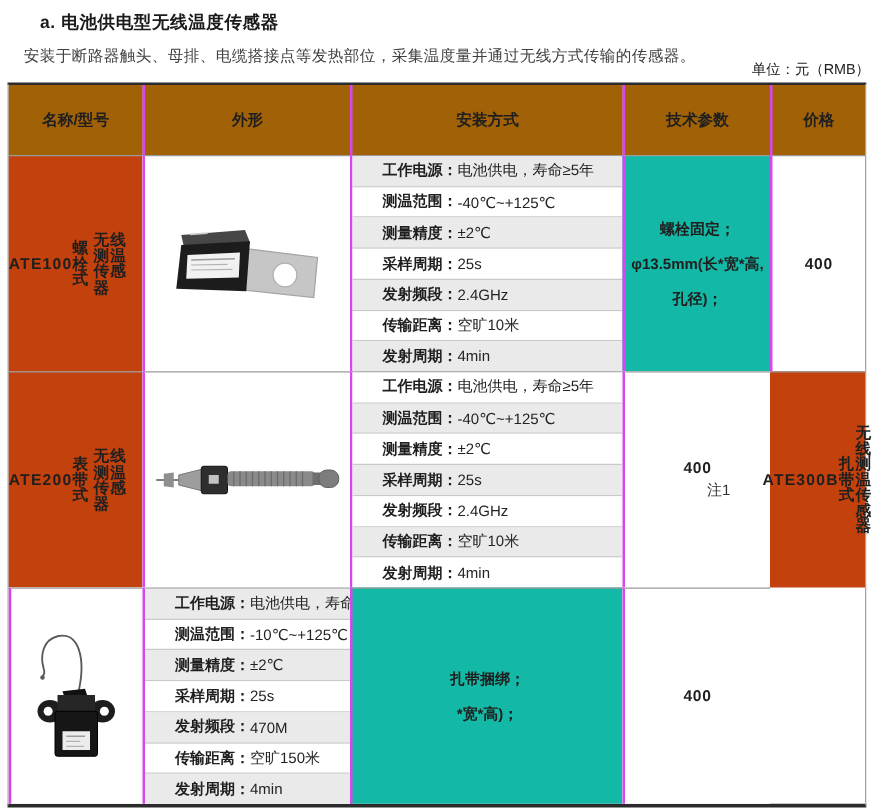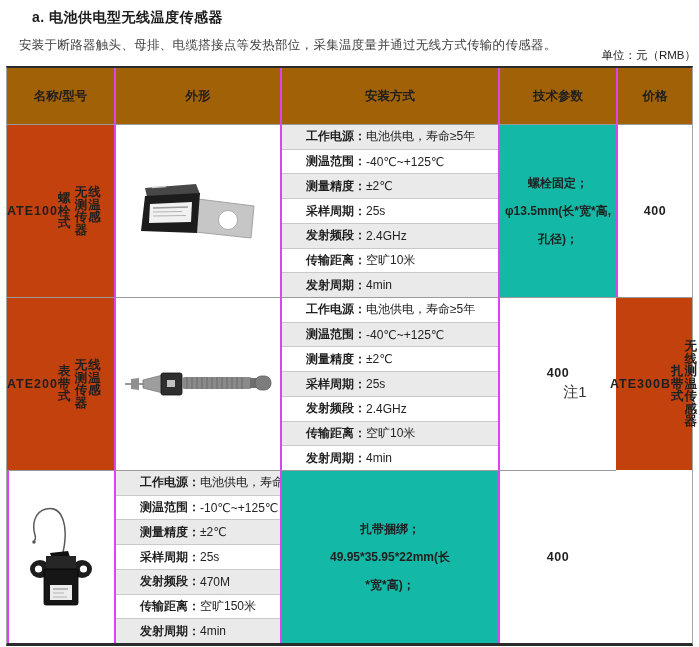--- a/index.html
+++ b/index.html
@@ -31,21 +31,21 @@
   .prow:last-child { border-bottom:none; }
   .prow.g { background:#eaeaea; }
   .plabel { font-weight:bold; color:#1f1f1f; white-space:pre; }
   .pvalue { color:#232323; white-space:pre; }
 
   .install-cell { background:#14b8a6; display:flex; flex-direction:column; align-items:center; justify-content:center; text-align:center; }
   .iline { font-size:12px; font-weight:bold; color:#1f1f1f; line-height:2.35; white-space:pre; }
 
   .price-cell { display:flex; flex-direction:column; align-items:center; justify-content:center; }
   .price { font-size:12.5px; font-weight:bold; color:#1f1f1f; letter-spacing:0.5px; }
-  .price-note { font-size:15px; color:#333; margin-top:3px; margin-left:34px; }
+  .price-note { font-size:12px; color:#333; margin-top:3px; margin-left:34px; }
 </style>
 </head>
 <body>
 
 <div class="page-title">a. 电池供电型无线温度传感器</div>
 <div class="intro">安装于断路器触头、母排、电缆搭接点等发热部位，采集温度量并通过无线方式传输的传感器。</div>
 <div class="unit-note">单位：元（RMB）</div>
 
 <div class="sensor-table">
 
@@ -225,20 +225,19 @@
         <span class="plabel">传输距离：</span>
         <span class="pvalue">空旷150米</span>
       </div>
     <div class="prow g">
         <span class="plabel">发射周期：</span>
         <span class="pvalue">4min</span>
       </div>
   </div>
   <div class="cell install-cell">
     <div class="iline">扎带捆绑；</div>
-    <div class="iline">49.95*35.95*22mm(长</div>
     <div class="iline">*宽*高)；</div>
   </div>
   <div class="cell price-cell">
     <div class="price">400</div>
   </div>
 
 </div>
 
 </body></html>

